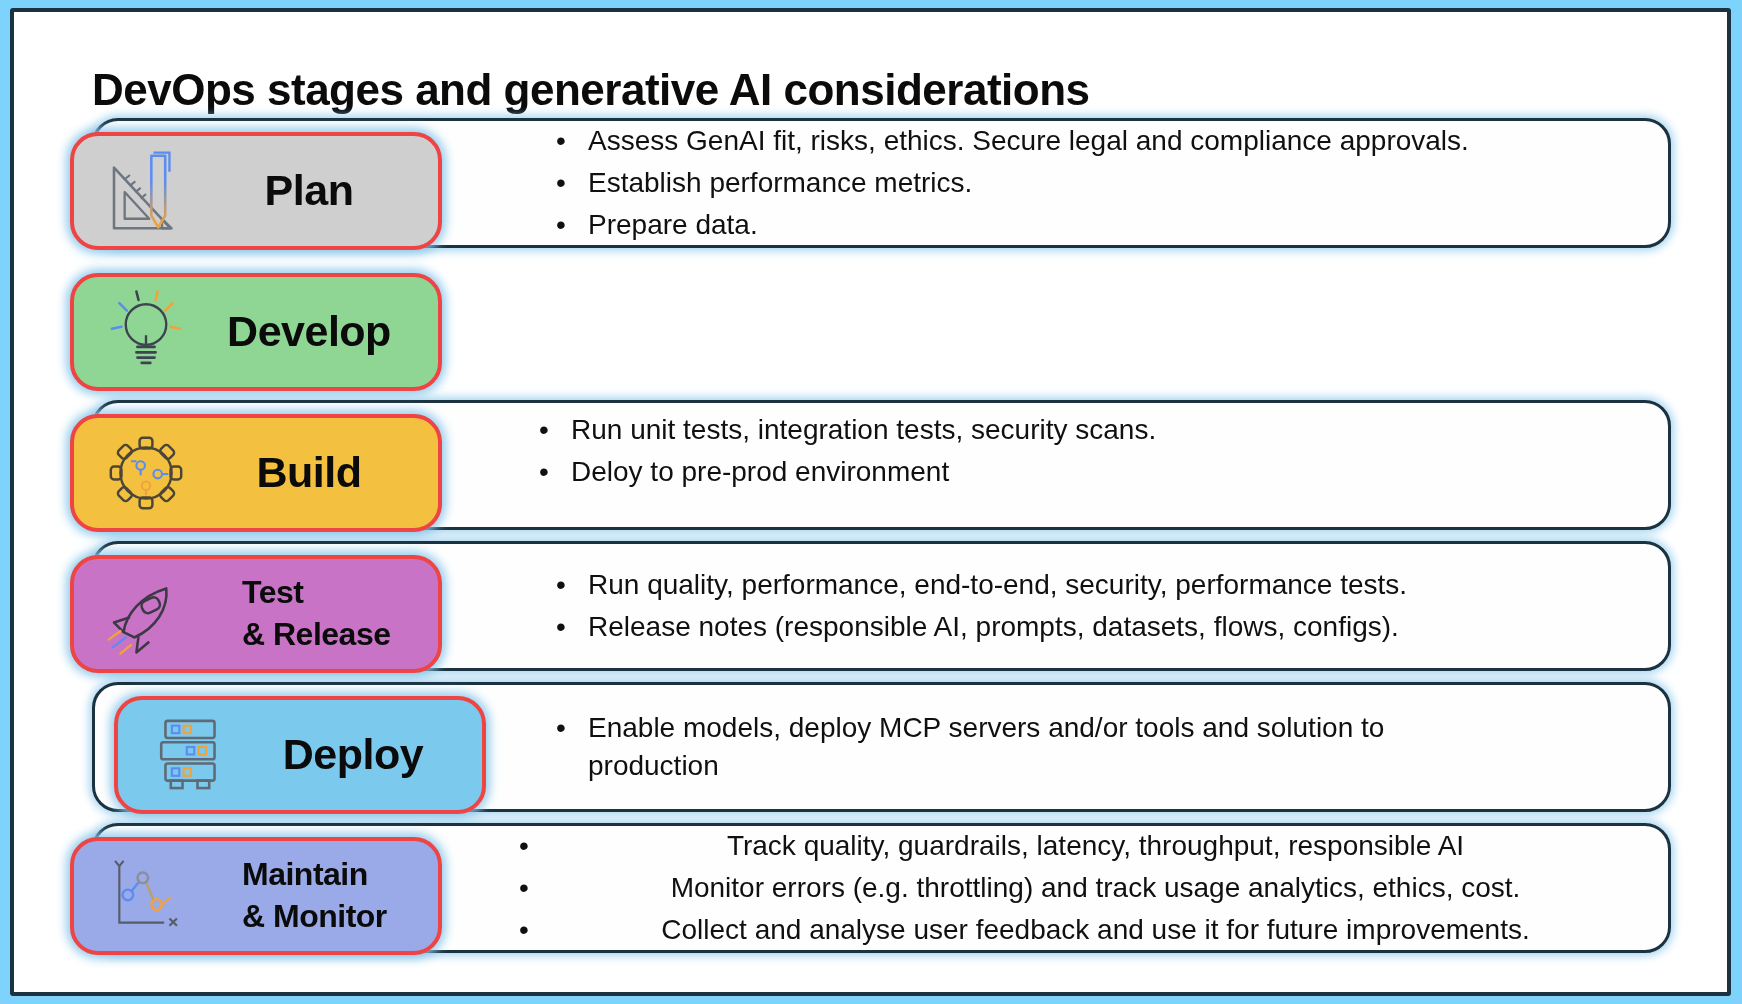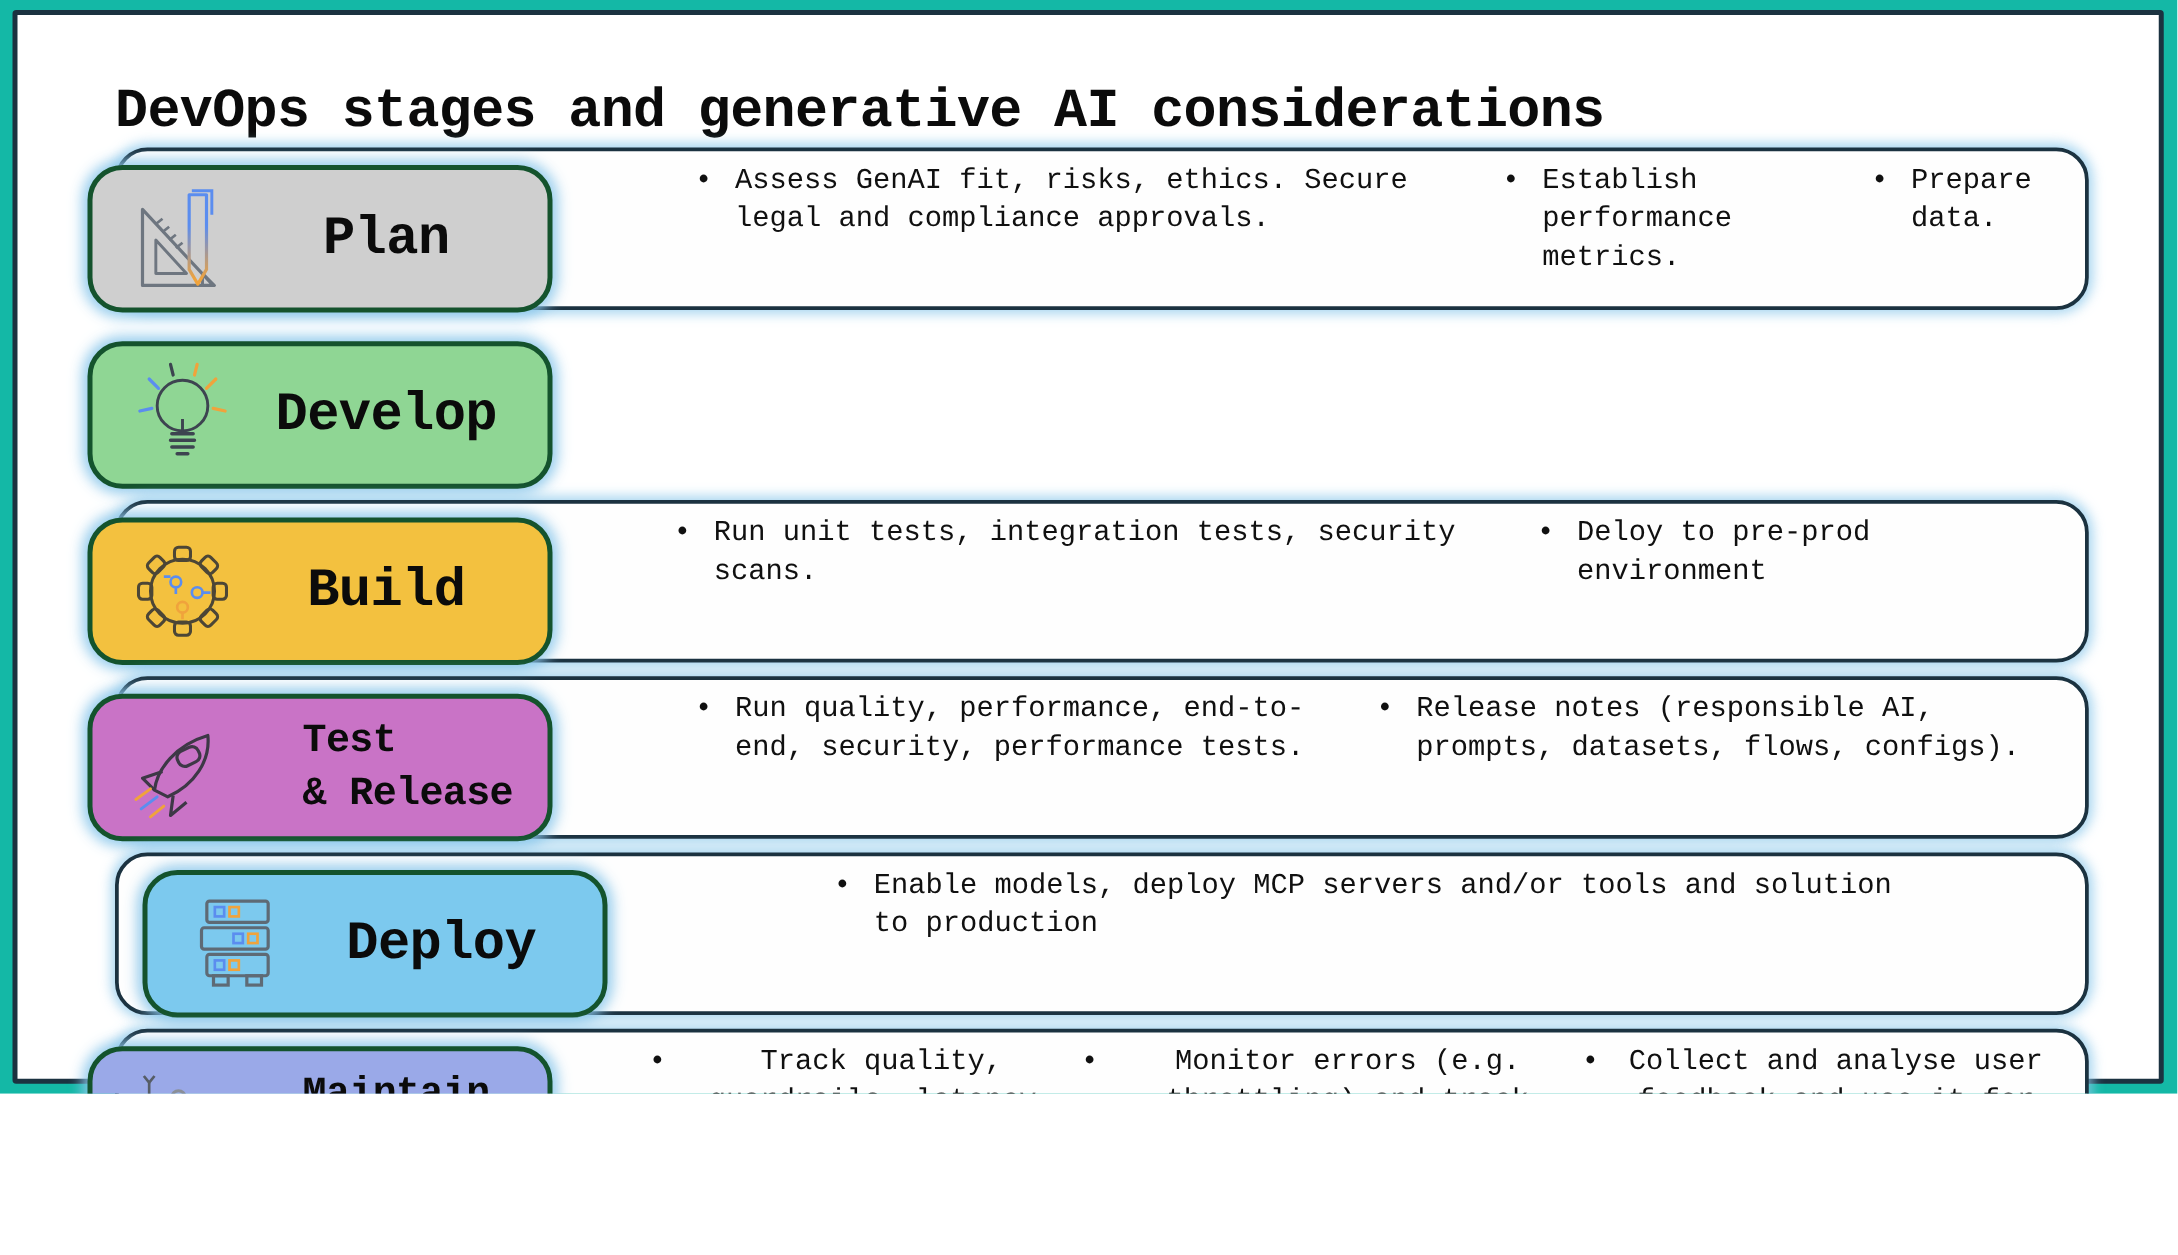--- a/index.html
+++ b/index.html
@@ -1,19 +1,19 @@
 <!DOCTYPE html>
 <html><head>
 <meta charset="utf-8">
 <style>
   html,body { margin:0; padding:0; background:#ffffff; }
   .screen {
-    position:relative; width:1742px; height:875px;
-    background:#14b8a6; overflow:hidden;
-    font-family:Liberation Mono, monospace;
+    position:relative; width:1742px; height:1004px;
+    background:#7dd3fc; overflow:hidden;
+    font-family:Liberation Sans, sans-serif;
     -webkit-font-smoothing:antialiased;
   }
   .frame {
     position:absolute; left:10px; top:8px; right:11px; bottom:8px;
     border:4px solid #1b3240; border-radius:3px; background:#ffffff;
   }
   .page-title {
     position:absolute; left:78px; top:24px;
     font-size:44px; font-weight:800; letter-spacing:-0.5px; color:#0b0b0b;
     white-space:nowrap;
@@ -24,29 +24,29 @@
   .detail-card {
     position:absolute; left:78px; right:56px; top:2px; bottom:2px;
     background:#fefefe;
     border:3px solid #1b3240; border-radius:26px;
     box-shadow:0 0 9px 3px rgba(140,200,235,0.75);
     box-sizing:border-box;
   }
   .bullets {
     margin:0; height:100%; box-sizing:border-box;
     padding:6px 28px 6px 455px; list-style:none;
-    display:flex; flex-direction:row; justify-content:center;
-    font-size:23px; color:#101010;
+    display:flex; flex-direction:column; justify-content:center;
+    font-size:28px; color:#101010;
   }
   .bullets li { position:relative; padding-left:38px; margin:2px 0; line-height:1.35; }
   .bullets li::before { content:"\2022"; position:absolute; left:6px; }
 
   .stage-card {
     position:absolute; left:56px; top:16px; bottom:0; width:372px;
-    border:4px solid #14532d; border-radius:28px;
+    border:4px solid #ef4444; border-radius:28px;
     box-shadow:0 0 10px 4px rgba(140,200,235,0.9);
     box-sizing:border-box;
   }
   .stage-icon { position:absolute; left:24px; top:50%; transform:translateY(-50%); width:96px; height:96px; }
   .stage-icon svg { width:100%; height:100%; display:block; }
   .stage-label {
     position:absolute; left:118px; right:12px; top:0; bottom:0;
     display:flex; flex-direction:column; justify-content:center;
     font-size:43px; font-weight:800; color:#0b0b0b; text-align:center;
     line-height:1.25; letter-spacing:-0.5px;

